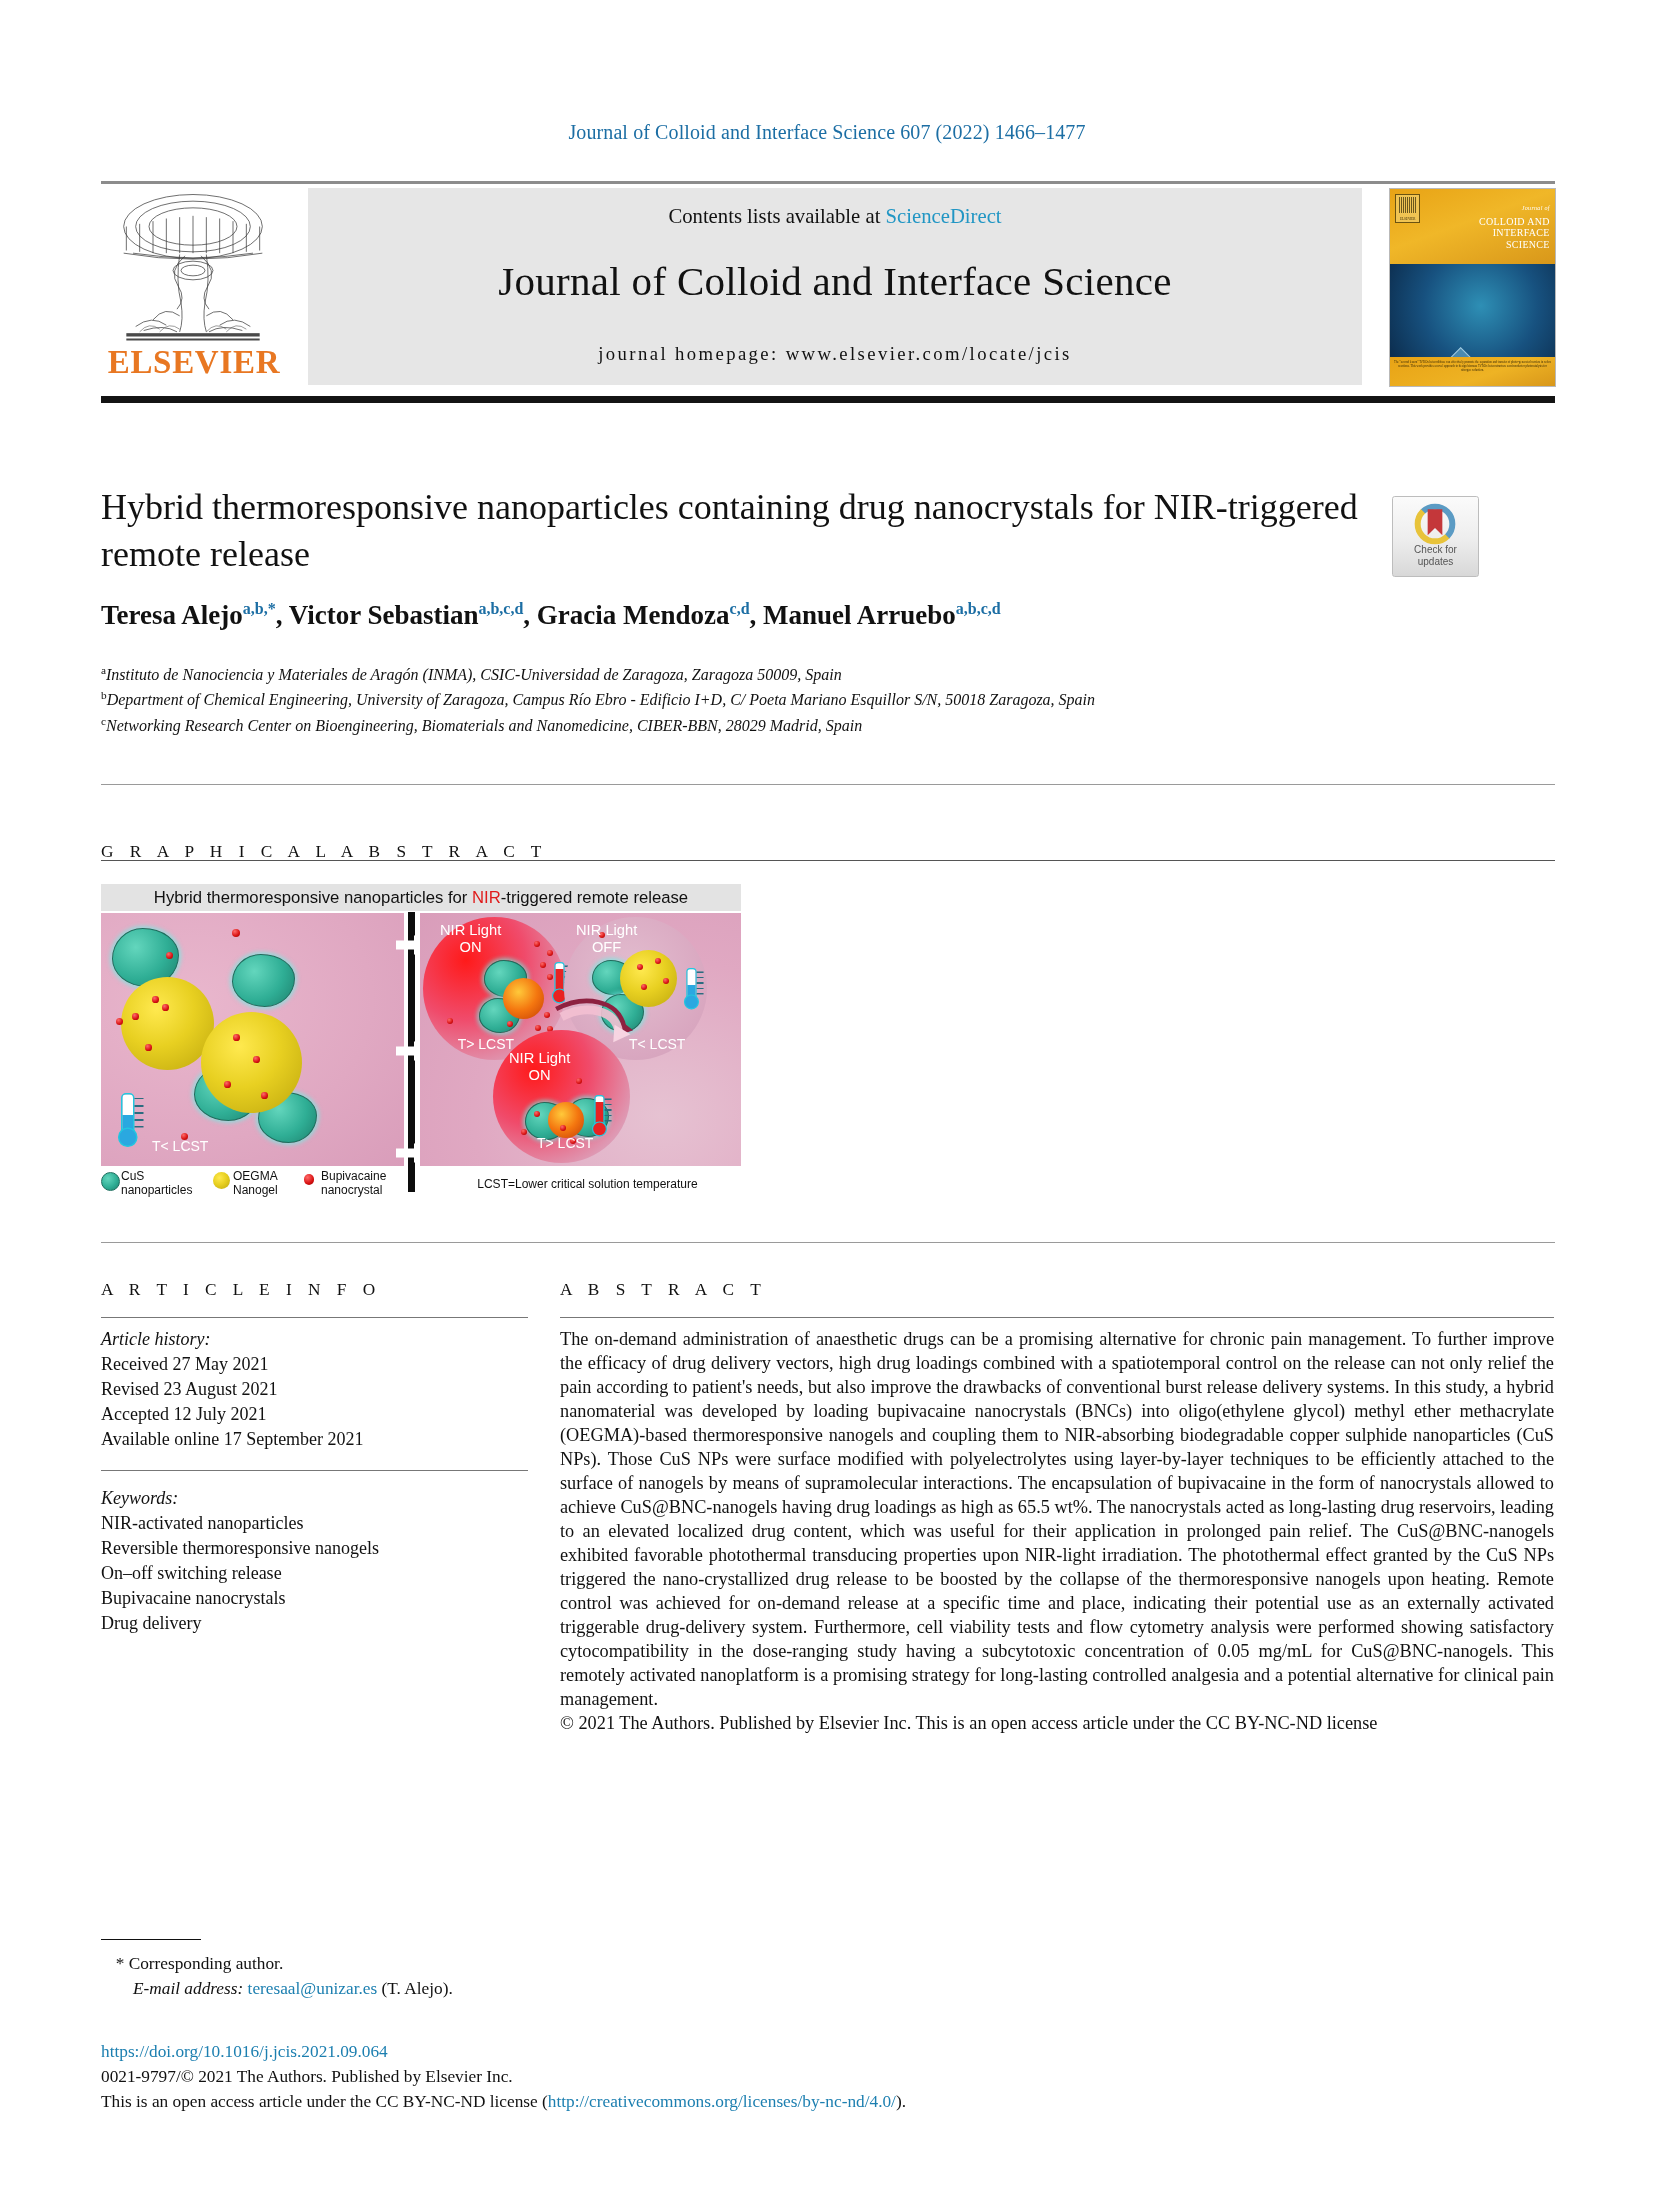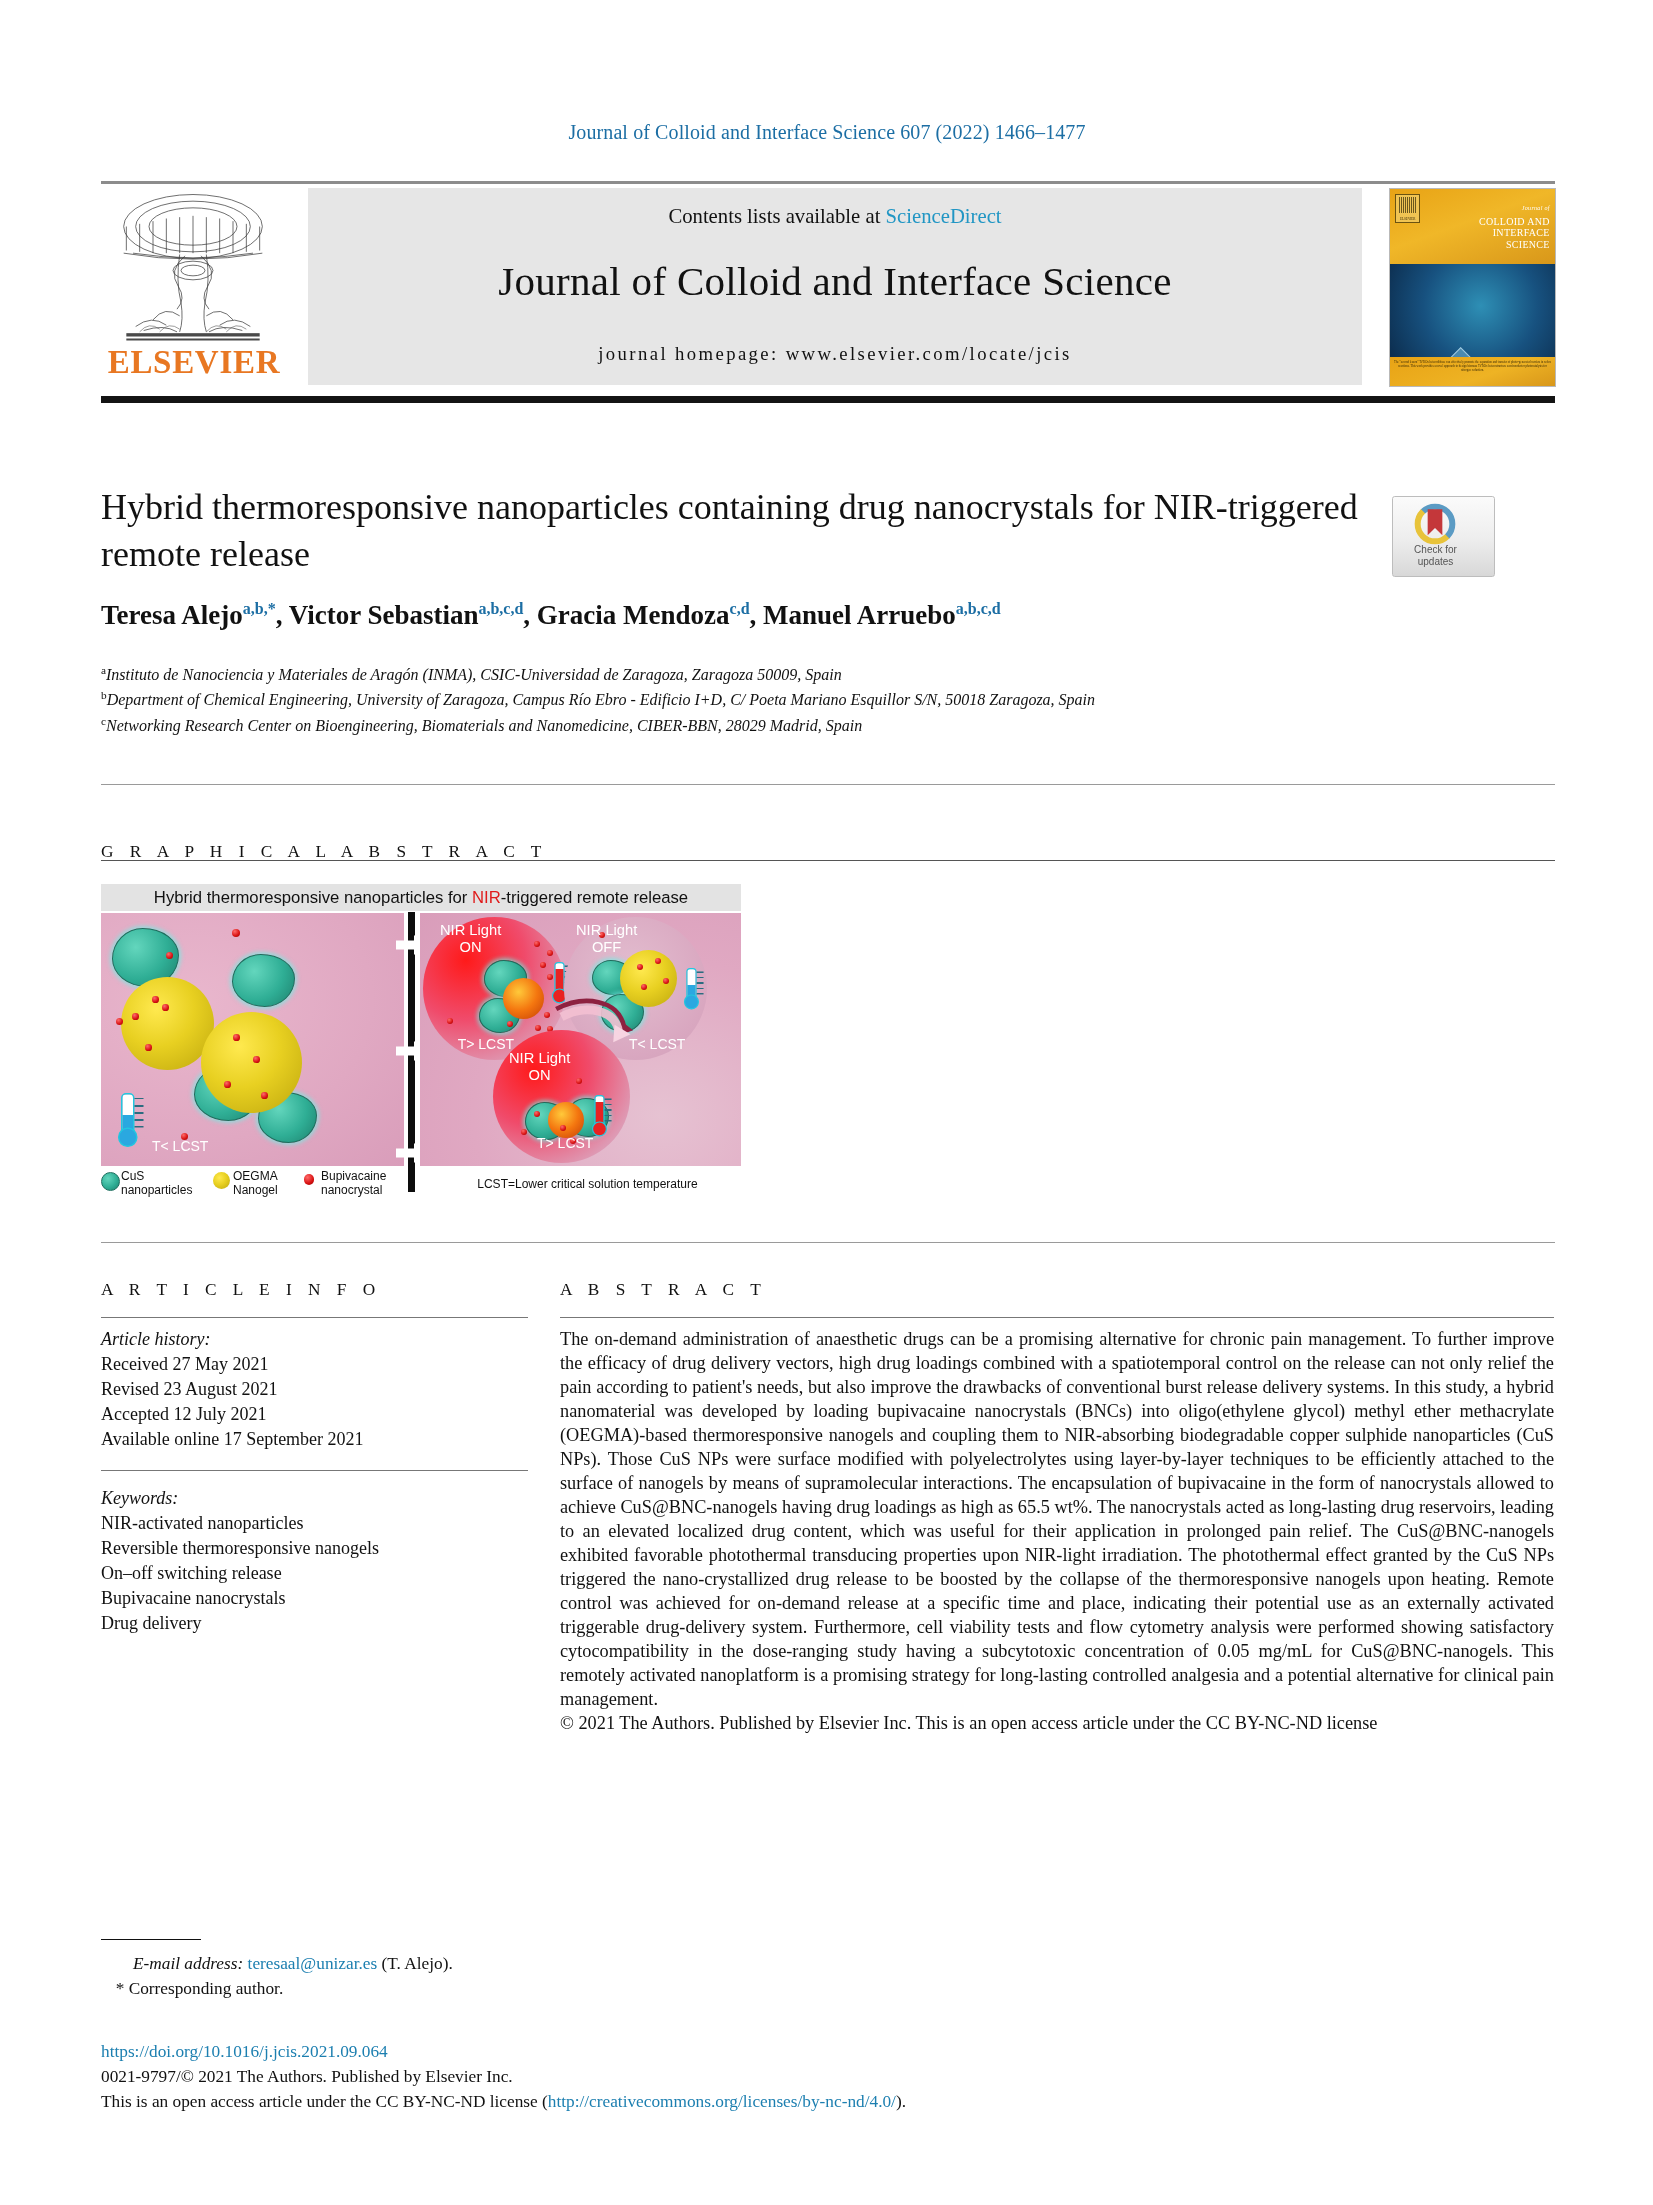--- a/index.html
+++ b/index.html
@@ -99,21 +99,20 @@
   .authors {
     position:absolute; left:101px; top:600px; width:1367px;
     font-size:27px; color:#111;font-weight:bold;
   }
   .authors sup { font-size:16px; color:#1c6ea4; vertical-align:super; }
 
   .checkbadge {
     position:absolute; left:1392px; top:496px; width:85px; height:79px;
     border:0.7px solid #bdbdbd; border-radius:2.7px;
     background:linear-gradient(180deg,#fbfbfb 0%, #ededed 55%, #d8d8d8 100%);
-    padding-left:16px;
   }
   .checkbadge .ring { position:absolute; left:20px; top:5.3px; width:44px; height:44px; }
   .checkbadge .lbl {
     position:absolute; left:0; top:47px; width:85px; text-align:center;
     font-family:"Liberation Sans", sans-serif; font-size:10px; line-height:12px; color:#555;
   }
 
   
   .affils {
     position:absolute; left:101px; top:660px; width:1374px;
@@ -472,22 +471,22 @@
   <div class="sec-head" style="left:560px; top:1280px;">A B S T R A C T</div>
   <div class="rule-thin" style="left:560px; top:1317px; width:994px; height:1.3px; background:#777;"></div>
 
   <div class="abs-col">
     <p>The on-demand administration of anaesthetic drugs can be a promising alternative for chronic pain management. To further improve the efficacy of drug delivery vectors, high drug loadings combined with a spatiotemporal control on the release can not only relief the pain according to patient's needs, but also improve the drawbacks of conventional burst release delivery systems. In this study, a hybrid nanomaterial was developed by loading bupivacaine nanocrystals (BNCs) into oligo(ethylene glycol) methyl ether methacrylate (OEGMA)-based thermoresponsive nanogels and coupling them to NIR-absorbing biodegradable copper sulphide nanoparticles (CuS NPs). Those CuS NPs were surface modified with polyelectrolytes using layer-by-layer techniques to be efficiently attached to the surface of nanogels by means of supramolecular interactions. The encapsulation of bupivacaine in the form of nanocrystals allowed to achieve CuS@BNC-nanogels having drug loadings as high as 65.5 wt%. The nanocrystals acted as long-lasting drug reservoirs, leading to an elevated localized drug content, which was useful for their application in prolonged pain relief. The CuS@BNC-nanogels exhibited favorable photothermal transducing properties upon NIR-light irradiation. The photothermal effect granted by the CuS NPs triggered the nano-crystallized drug release to be boosted by the collapse of the thermoresponsive nanogels upon heating. Remote control was achieved for on-demand release at a specific time and place, indicating their potential use as an externally activated triggerable drug-delivery system. Furthermore, cell viability tests and flow cytometry analysis were performed showing satisfactory cytocompatibility in the dose-ranging study having a subcytotoxic concentration of 0.05 mg/mL for CuS@BNC-nanogels. This remotely activated nanoplatform is a promising strategy for long-lasting controlled analgesia and a potential alternative for clinical pain management.</p>
     <p class="abs-copy">© 2021 The Authors. Published by Elsevier Inc. This is an open access article under the CC BY-NC-ND license</p>
   </div>
 
   <div class="fn-rule"></div>
   <div class="fn">
+    <div style="padding-left:14.7px;">* Corresponding author.</div>
     <div style="padding-left:32px;"><span class="it">E-mail address:</span> <span class="link">teresaal@unizar.es</span> <span>(T. Alejo).</span></div>
-    <div style="padding-left:14.7px;">* Corresponding author.</div>
   </div>
 
   <div class="foot">
     <div class="doi">https://doi.org/10.1016/j.jcis.2021.09.064</div>
     <div>0021-9797/© 2021 The Authors. Published by Elsevier Inc.</div>
     <div><span>This is an open access article under the CC BY-NC-ND license (</span><span class="link">http://creativecommons.org/licenses/by-nc-nd/4.0/</span><span>).</span></div>
   </div>
 
 </div>
 

